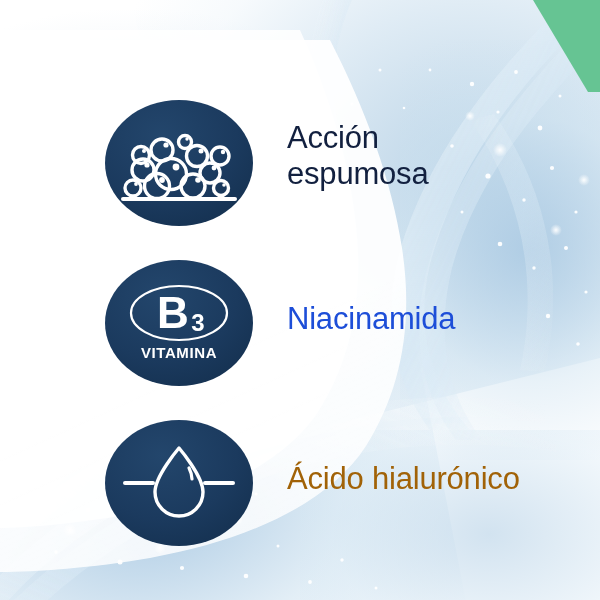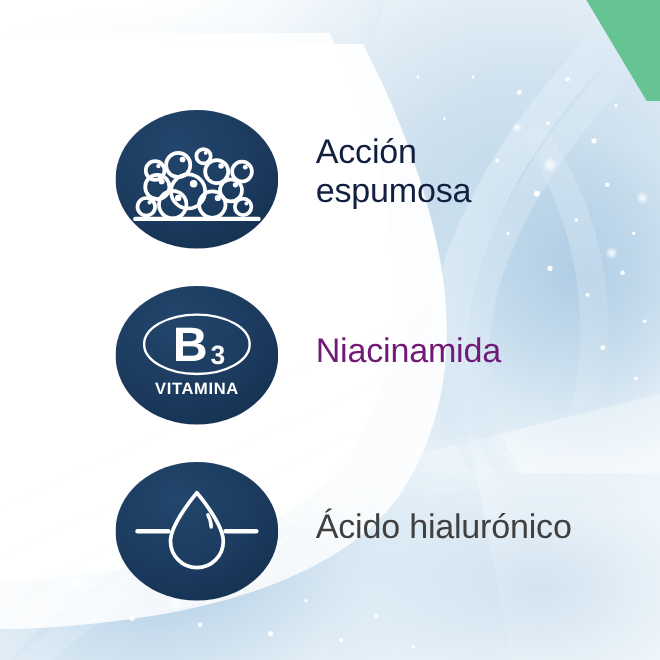--- a/index.html
+++ b/index.html
@@ -342,37 +342,37 @@
               <stop offset="100%" stop-color="#14304f"></stop>
             </radialGradient>
           </defs>
           <ellipse cx="74" cy="65" rx="74" ry="63" fill="url(#navyG2)"></ellipse>
           <ellipse cx="74" cy="55" rx="48" ry="27" fill="none" stroke="#ffffff" stroke-width="2.2"></ellipse>
           <text x="68" y="70" text-anchor="middle" font-family="Liberation Sans, sans-serif" font-size="44" font-weight="bold" fill="#ffffff">B</text>
           <text x="93" y="73" text-anchor="middle" font-family="Liberation Sans, sans-serif" font-size="24" font-weight="bold" fill="#ffffff">3</text>
           <text x="74" y="100" text-anchor="middle" font-family="Liberation Sans, sans-serif" font-size="15" font-weight="bold" letter-spacing="0.6" fill="#ffffff">VITAMINA</text>
         </svg>
       </div>
-      <div class="row-label" style="color:#701a75;">Niacinamida</div>
+      <div class="row-label" style="color:#1d4ed8;">Niacinamida</div>
     </div>
 
     <div class="row row-3">
       <div class="badge">
         <svg viewBox="0 0 148 130" width="148" height="130">
           <defs>
             <radialGradient id="navyG3" cx="38%" cy="28%" r="85%">
               <stop offset="0%" stop-color="#23466c"></stop>
               <stop offset="60%" stop-color="#1b3a5e"></stop>
               <stop offset="100%" stop-color="#14304f"></stop>
             </radialGradient>
           </defs>
           <ellipse cx="74" cy="65" rx="74" ry="63" fill="url(#navyG3)"></ellipse>
           <rect x="18" y="63" width="32" height="4" rx="2" fill="#ffffff"></rect>
           <rect x="98" y="63" width="32" height="4" rx="2" fill="#ffffff"></rect>
           <path d="M74 30 C 74 30, 98 58, 98 74 A 24 24 0 0 1 50 74 C 50 58, 74 30, 74 30 Z" fill="none" stroke="#ffffff" stroke-width="3.4" stroke-linejoin="round"></path>
           <path d="M84 50 C 86 54, 87 58, 87 61" fill="none" stroke="#ffffff" stroke-width="3.2" stroke-linecap="round"></path>
         </svg>
       </div>
-      <div class="row-label" style="color:#404040;">Ácido hialurónico</div>
+      <div class="row-label" style="color:#a16207;">Ácido hialurónico</div>
     </div>
 
   </div>
 </div>
 
 </body></html>

